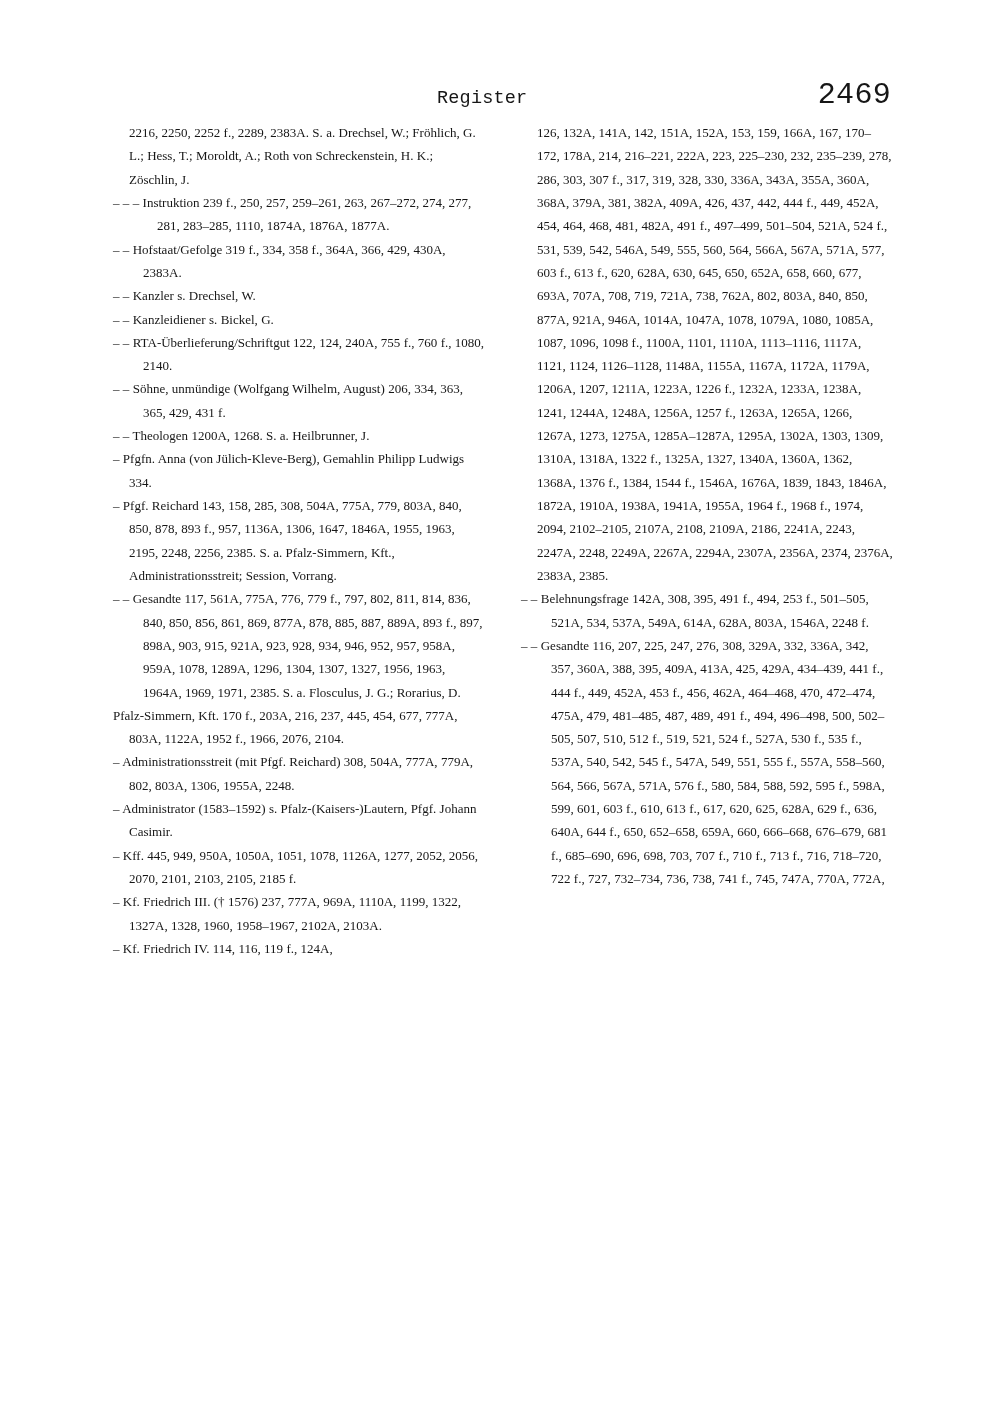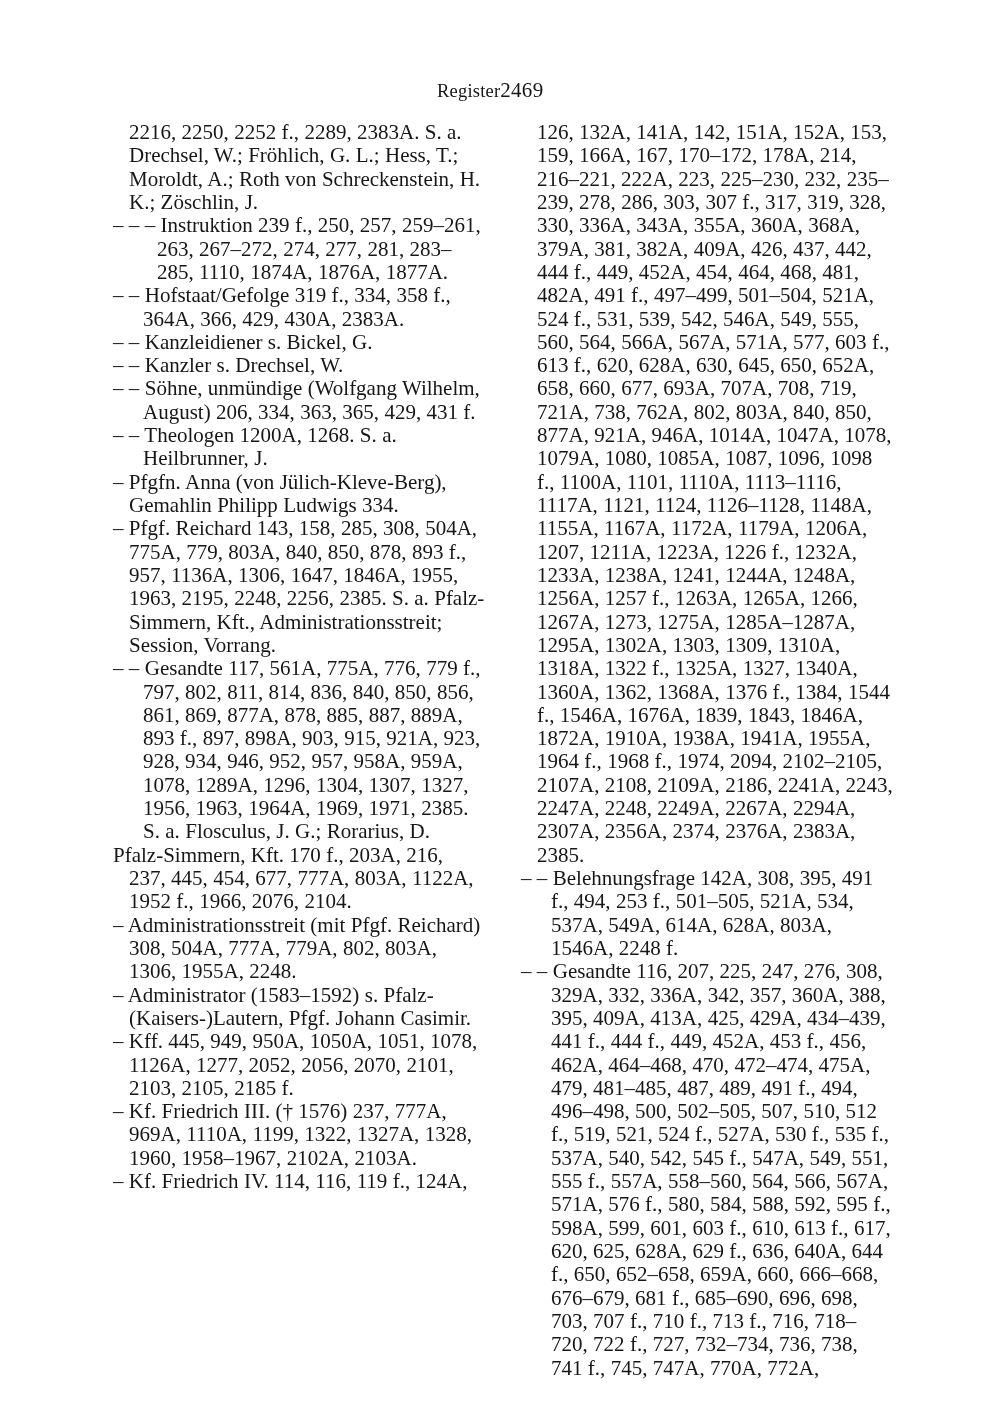--- a/index.html
+++ b/index.html
@@ -22,44 +22,46 @@
 
   
   #runhead {
     position: absolute;
     left: 113px;
     top: 78px;
     width: 778px;
     height: 30px;
     display: flex;
     align-items: baseline;
+    justify-content: space-between;
+    font-family: Liberation Mono, monospace;
   }
   #runhead .rh-title {
     font-size: 18.5px;
     letter-spacing: 0.2px;
     margin-left: 324px;
   }
   #runhead .rh-folio {
-    font-size: 21px;
+    font-size: 30px;
     letter-spacing: 0.3px;
   }
 
   
   #columns {
     position: absolute;
     left: 113px;
     top: 121px;
     width: 780px;
     display: flex;
     justify-content: space-between;
     align-items: flex-start;
   }
   .col {
     width: 372px;
-    font-size: 21px;
+    font-size: 13px;
     line-height: 23.32px;
   }
   .col.right { margin-left: 6px; }
 
   
   .entry {
     margin: 0;
     padding: 0;
     text-indent: 0;
     white-space: normal;
@@ -86,22 +88,23 @@
   <div id="runhead">
     <span class="rh-title">Register</span>
     <span class="rh-folio">2469</span>
   </div>
 
   <div id="columns">
     <div class="col left">
         <p class="entry cont"><span>2216, 2250, 2252 f., 2289, 2383A.  S. a. Drechsel, W.; Fröhlich, G. L.; Hess, T.; Moroldt, A.; Roth von Schreckenstein, H. K.; Zöschlin, J.</span></p>
         <p class="entry lv3"><span class="dash">– – –</span> <span>Instruktion  239 f., 250, 257, 259–261, 263, 267–272, 274, 277, 281, 283–285, 1110, 1874A, 1876A, 1877A.</span></p>
         <p class="entry lv2"><span class="dash">– –</span> <span>Hofstaat/Gefolge  319 f., 334, 358 f., 364A, 366, 429, 430A, 2383A.</span></p>
+        <p class="entry lv2"><span class="dash">– –</span> <span>Kanzler  s. Drechsel, W.</span></p>
         <p class="entry lv2"><span class="dash">– –</span> <span>Kanzleidiener  s. Bickel, G.</span></p>
-        <p class="entry lv2"><span class="dash">– –</span> <span>Kanzler  s. Drechsel, W.</span></p>
+        <p class="entry lv2"><span class="dash">– –</span> <span>RTA-Überlieferung/Schriftgut  122, 124, 240A, 755 f., 760 f., 1080, 2140.</span></p>
         <p class="entry lv2"><span class="dash">– –</span> <span>Söhne, unmündige (Wolfgang Wilhelm, August)  206, 334, 363, 365, 429, 431 f.</span></p>
         <p class="entry lv2"><span class="dash">– –</span> <span>Theologen  1200A, 1268.  S. a. Heilbrunner, J.</span></p>
         <p class="entry lv1"><span class="dash">–</span> <span>Pfgfn. Anna (von Jülich-Kleve-Berg), Gemahlin Philipp Ludwigs  334.</span></p>
         <p class="entry lv1"><span class="dash">–</span> <span>Pfgf. Reichard  143, 158, 285, 308, 504A, 775A, 779, 803A, 840, 850, 878, 893 f., 957, 1136A, 1306, 1647, 1846A, 1955, 1963, 2195, 2248, 2256, 2385.  S. a. Pfalz-Simmern, Kft., Administrationsstreit; Session, Vorrang.</span></p>
         <p class="entry lv2"><span class="dash">– –</span> <span>Gesandte  117, 561A, 775A, 776, 779 f., 797, 802, 811, 814, 836, 840, 850, 856, 861, 869, 877A, 878, 885, 887, 889A, 893 f., 897, 898A, 903, 915, 921A, 923, 928, 934, 946, 952, 957, 958A, 959A, 1078, 1289A, 1296, 1304, 1307, 1327, 1956, 1963, 1964A, 1969, 1971, 2385. S. a. Flosculus, J. G.; Rorarius, D.</span></p>
         <p class="entry lv0"><span>Pfalz-Simmern, Kft.  170 f., 203A, 216, 237, 445, 454, 677, 777A, 803A, 1122A, 1952 f., 1966, 2076, 2104.</span></p>
         <p class="entry lv1"><span class="dash">–</span> <span>Administrationsstreit (mit Pfgf. Reichard)  308, 504A, 777A, 779A, 802, 803A, 1306, 1955A, 2248.</span></p>
         <p class="entry lv1"><span class="dash">–</span> <span>Administrator (1583–1592)  s. Pfalz-(Kaisers-)Lautern, Pfgf. Johann Casimir.</span></p>
         <p class="entry lv1"><span class="dash">–</span> <span>Kff.  445, 949, 950A, 1050A, 1051, 1078, 1126A, 1277, 2052, 2056, 2070, 2101, 2103, 2105, 2185 f.</span></p>
         <p class="entry lv1"><span class="dash">–</span> <span>Kf. Friedrich III. († 1576)  237, 777A, 969A, 1110A, 1199, 1322, 1327A, 1328, 1960, 1958–1967, 2102A, 2103A.</span></p>

